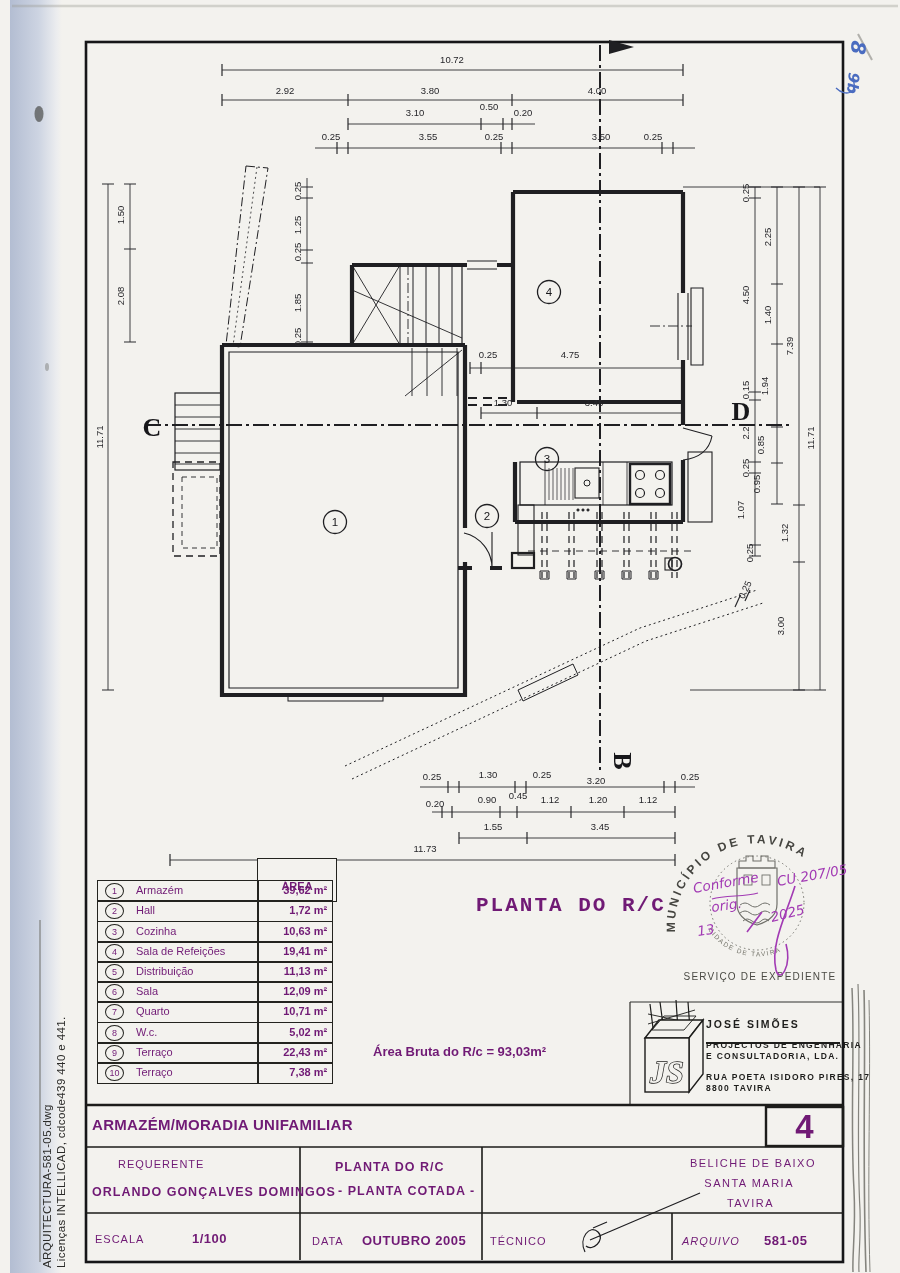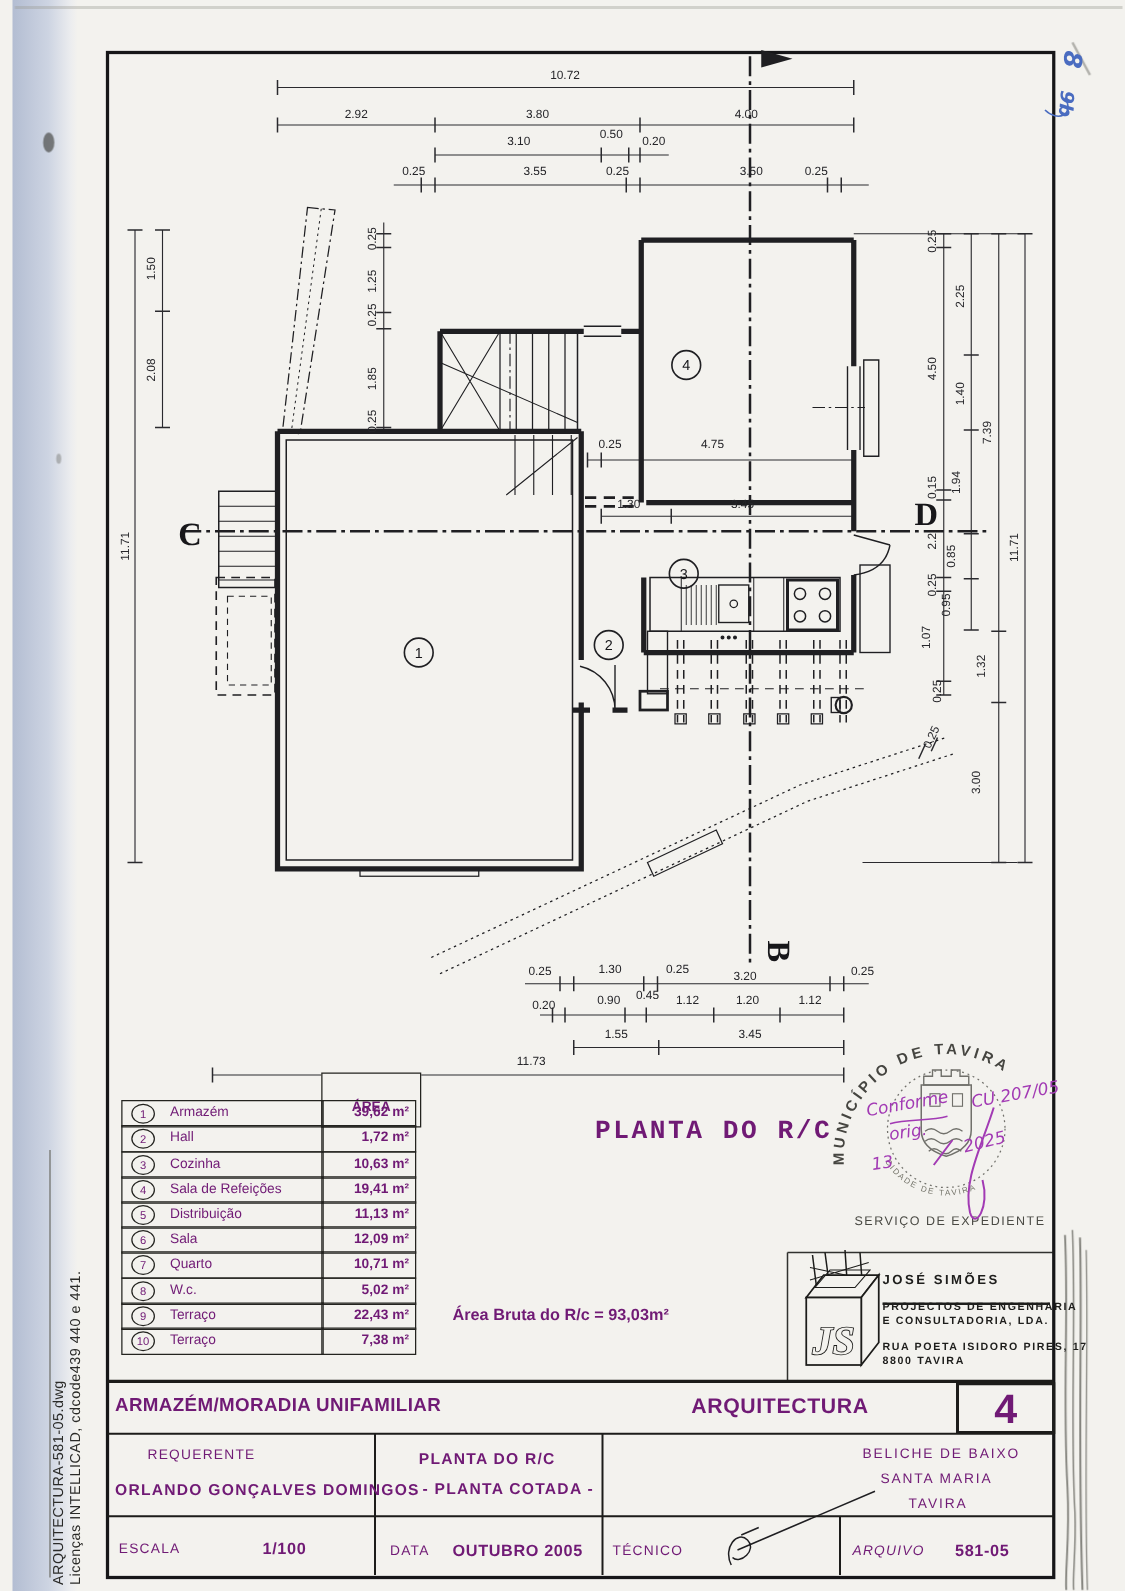--- a/index.html
+++ b/index.html
@@ -305,21 +305,21 @@
       <rect x="766" y="1107" width="77" height="39" stroke-width="2.4"></rect>
     </g>
   </svg>
 
   <div class="ov side-strip">
     <div>ARQUITECTURA-581-05.dwg</div>
     <div>Licenças INTELLICAD, cdcode439 440 e 441.</div>
   </div>
 
   <div class="ov plan-title" style="left:476px;top:894px;">PLANTA DO R/C</div>
-  <div class="ov area-note" style="left:362px;top:1044px;">Área Bruta do R/c = 93,03m²</div>
+  <div class="ov area-note" style="left:373px;top:1044px;">Área Bruta do R/c = 93,03m²</div>
 
   <div class="ov atable">
     <div class="hdr">ÁREA</div>
     <div class="rows">
         <div class="arow">
           <div class="acell aname"><span class="acircle">1</span><span>Armazém</span></div>
           <div class="acell aval">39,62 m²</div>
         </div>
         <div class="arow">
           <div class="acell aname"><span class="acircle">2</span><span>Hall</span></div>
@@ -360,29 +360,28 @@
       </div>
   </div>
 
   <div class="ov firm firm-name" style="left:706px;top:1018px;">JOSÉ SIMÕES</div>
   <div class="ov firm firm-s" style="left:706px;top:1040px;">PROJECTOS DE ENGENHARIA</div>
   <div class="ov firm firm-s" style="left:706px;top:1051px;">E CONSULTADORIA, LDA.</div>
   <div class="ov firm firm-s" style="left:706px;top:1072px;">RUA POETA ISIDORO PIRES, 17</div>
   <div class="ov firm firm-s" style="left:706px;top:1083px;">8800 TAVIRA</div>
 
   <div class="ov tb-big" style="left:92px;top:1116px;">ARMAZÉM/MORADIA UNIFAMILIAR</div>
-  <div class="ov tb-disc" style="left:505px;top:1115px;">ARQUITECTURA</div>
   <div class="ov tb-sheet" style="left:766px;top:1108px;">4</div>
   <div class="ov tb-lab" style="left:118px;top:1158px;">REQUERENTE</div>
   <div class="ov tb-med" style="left:92px;top:1185px;">ORLANDO GONÇALVES DOMINGOS</div>
   <div class="ov tb-med" style="left:335px;top:1160px;">PLANTA DO R/C</div>
   <div class="ov tb-med" style="left:338px;top:1184px;">- PLANTA COTADA -</div>
   <div class="ov tb-loc" style="right:84px;top:1157px;">BELICHE DE BAIXO</div>
   <div class="ov tb-loc" style="right:106px;top:1177px;">SANTA MARIA</div>
   <div class="ov tb-loc" style="right:126px;top:1197px;">TAVIRA</div>
   <div class="ov tb-lab" style="left:95px;top:1233px;">ESCALA</div>
-  <div class="ov tb-val" style="left:192px;top:1231px;margin-left:18px;">1/100</div>
+  <div class="ov tb-val" style="left:192px;top:1231px;">1/100</div>
   <div class="ov tb-lab" style="left:312px;top:1235px;">DATA</div>
   <div class="ov tb-val" style="left:362px;top:1233px;">OUTUBRO 2005</div>
   <div class="ov tb-lab" style="left:490px;top:1235px;">TÉCNICO</div>
   <div class="ov tb-lab" style="left:682px;top:1235px;font-style:italic;">ARQUIVO</div>
   <div class="ov tb-val" style="left:764px;top:1233px;">581-05</div>
 </div>
 
 </body></html>

